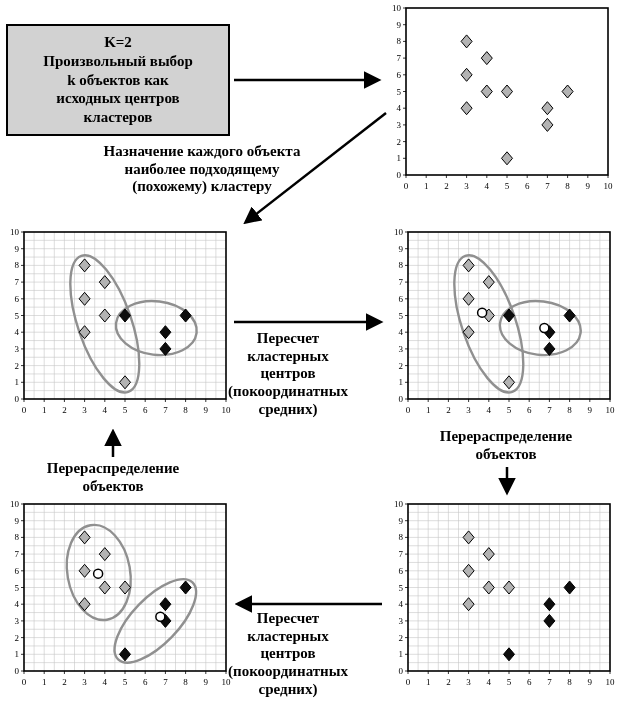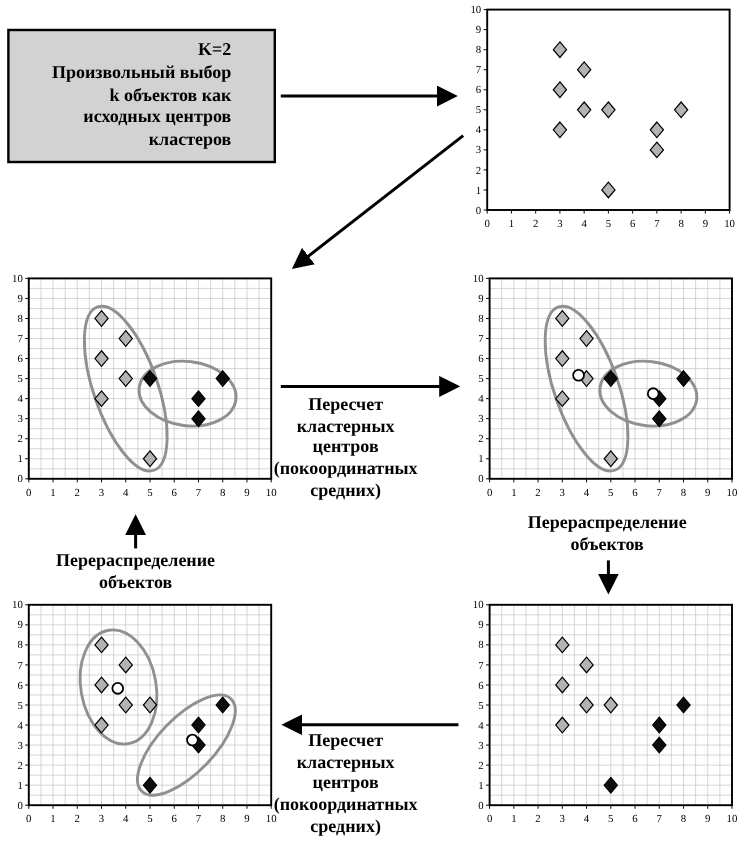--- a/index.html
+++ b/index.html
@@ -7,21 +7,21 @@
   body {
     width:620px; height:704px;
     font-family:"Liberation Serif", serif;
     color:#000;
   }
   .canvas { position:relative; width:620px; height:704px; background:#fff; overflow:hidden; }
   .overlay { position:absolute; left:0; top:0; width:620px; height:704px; pointer-events:none; z-index:6; }
   .start-box {
     position:absolute; left:6px; top:24px; width:224px; height:112px;
     background:#d2d2d2; border:2px solid #000;
-    display:flex; align-items:center; justify-content:center; text-align:right;
+    display:flex; align-items:center; justify-content:center; text-align:center;
     z-index:2;
   }
   .start-box-text { font-size:15px; font-weight:bold; line-height:1.25; white-space:pre-line; }
   .label {
     position:absolute; text-align:center; font-size:15px; font-weight:bold;
     line-height:1.18; white-space:pre-line; z-index:4;
   }
   .label-assign       { left:82px;  top:143px; width:240px; }
   .label-recalc-1     { left:214px; top:330px; width:148px; }
   .label-redistr-right{ left:398px; top:428px; width:216px; }
@@ -55,20 +55,23 @@
   </svg>
 
   <div class="start-box">
     <div class="start-box-text">K=2
 Произвольный выбор
 k объектов как
 исходных центров
 кластеров</div>
   </div>
 
+  <div class="label label-assign">Назначение каждого объекта
+наиболее подходящему
+(похожему) кластеру</div>
   <div class="label label-recalc-1">Пересчет
 кластерных
 центров
 (покоординатных
 средних)</div>
   <div class="label label-redistr-right">Перераспределение
 объектов</div>
   <div class="label label-redistr-left">Перераспределение
 объектов</div>
   <div class="label label-recalc-2">Пересчет

